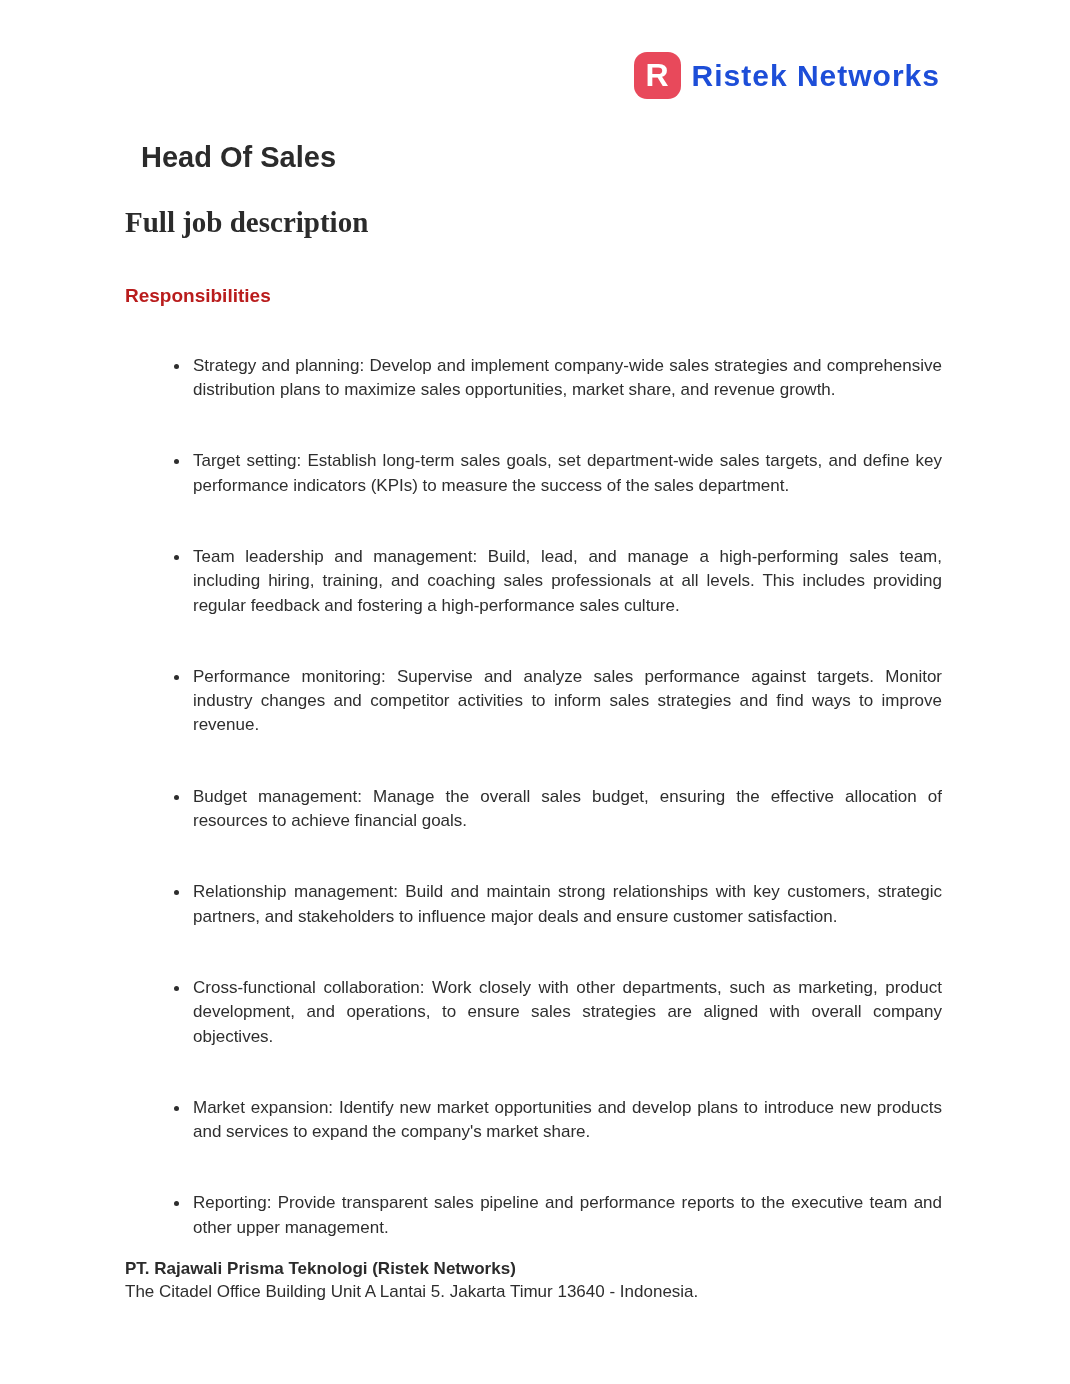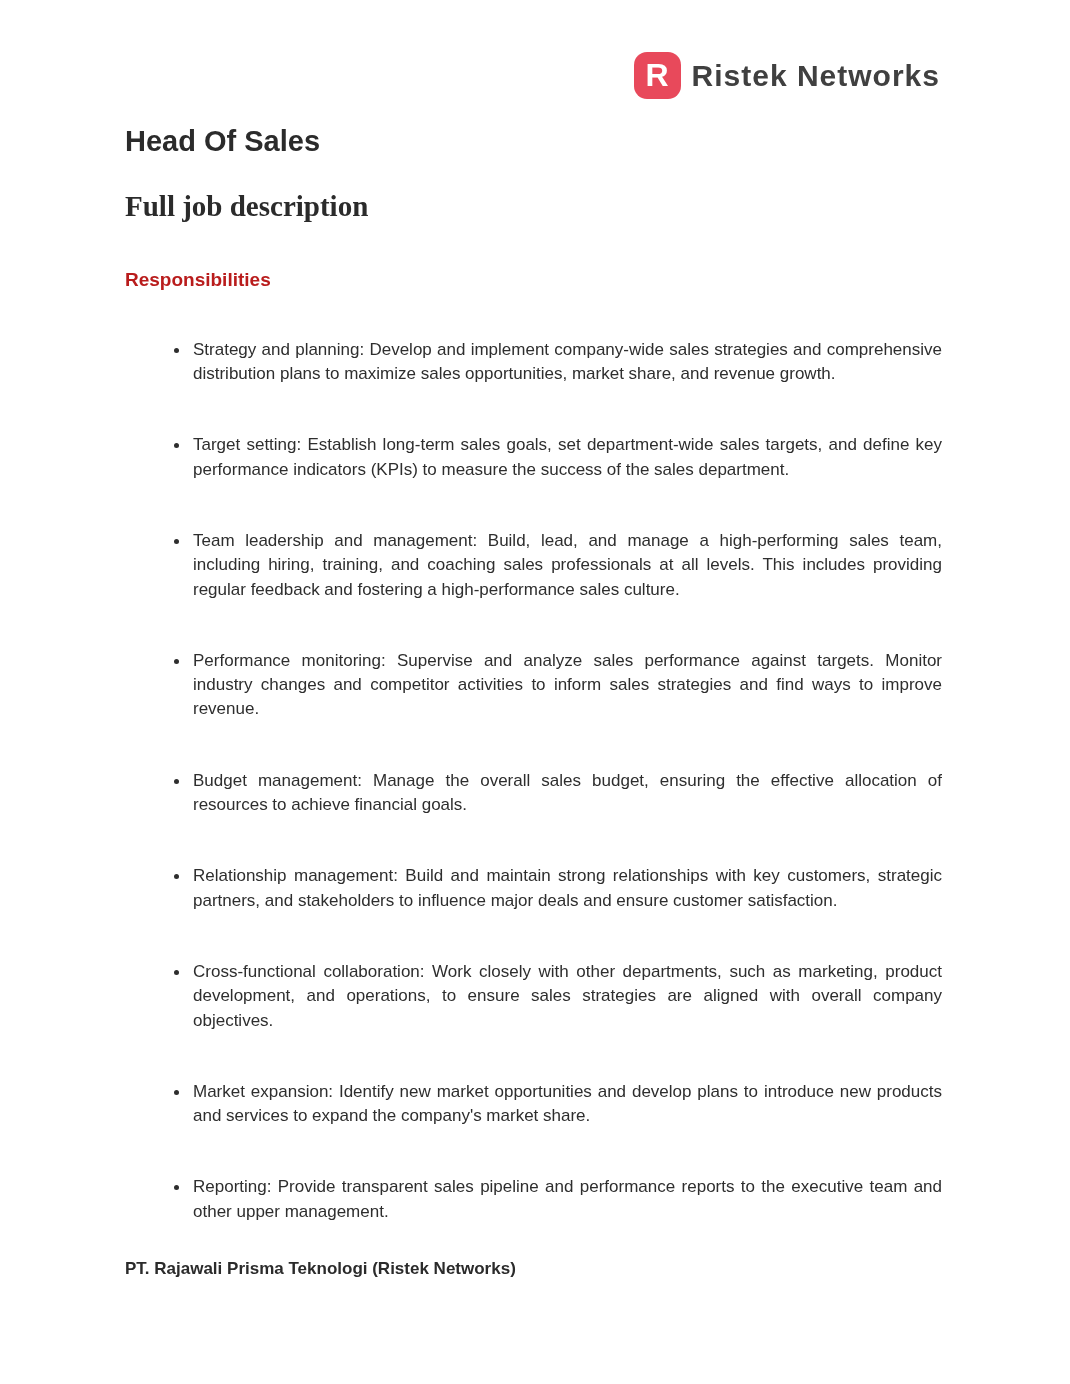--- a/index.html
+++ b/index.html
@@ -32,37 +32,37 @@
     justify-content: center;
   }
   .logo-mark span {
     color: #ffffff;
     font-weight: bold;
     font-size: 32px;
     line-height: 1;
     transform: translateY(-1px);
   }
   .logo-word {
-    color: #404040;
+    color: #1d4ed8;
     font-weight: bold;
     font-size: 30px;
     letter-spacing: 1px;
   }
   
   .content {
     position: absolute;
     left: 125px;
     right: 128px;
     top: 126px;
   }
   .title {
     font-size: 29px;
     font-weight: bold;
     color: #2b2b2b;
-    margin: 0;
+    margin: 16px;
     line-height: 1.1;
   }
   .subtitle {
     font-size: 29px;
     font-weight: bold;
     color: #2b2b2b;
     margin: 33px 0 0 0;
     line-height: 1.1;
     font-family: Liberation Serif, serif;
   }
@@ -126,15 +126,16 @@
         <li>Budget management: Manage the overall sales budget, ensuring the effective allocation of resources to achieve financial goals.</li>
         <li>Relationship management: Build and maintain strong relationships with key customers, strategic partners, and stakeholders to influence major deals and ensure customer satisfaction.</li>
         <li>Cross-functional collaboration: Work closely with other departments, such as marketing, product development, and operations, to ensure sales strategies are aligned with overall company objectives.</li>
         <li>Market expansion: Identify new market opportunities and develop plans to introduce new products and services to expand the company's market share.</li>
         <li>Reporting: Provide transparent sales pipeline and performance reports to the executive team and other upper management.</li>
       </ul>
   </div>
 
   <div class="footer">
     <div class="company">PT. Rajawali Prisma Teknologi (Ristek Networks)</div>
+    <div>The Citadel Office Building Unit A Lantai 5. Jakarta Timur 13640 - Indonesia.</div>
   </div>
 
 </div>
 
 </body></html>

